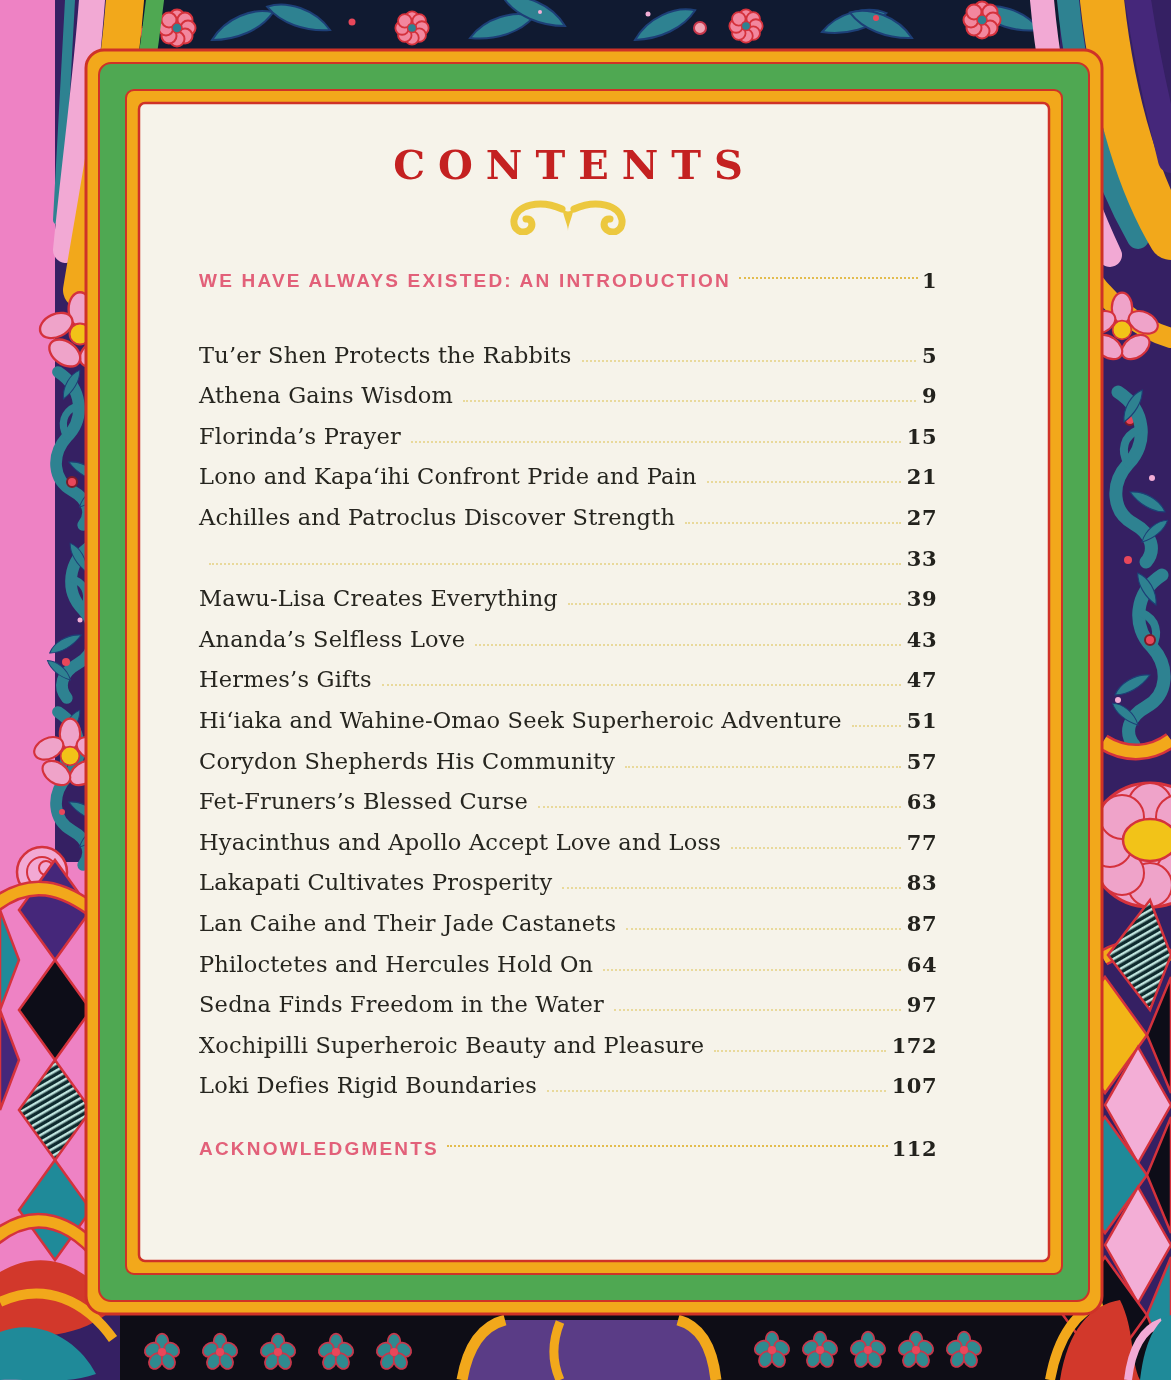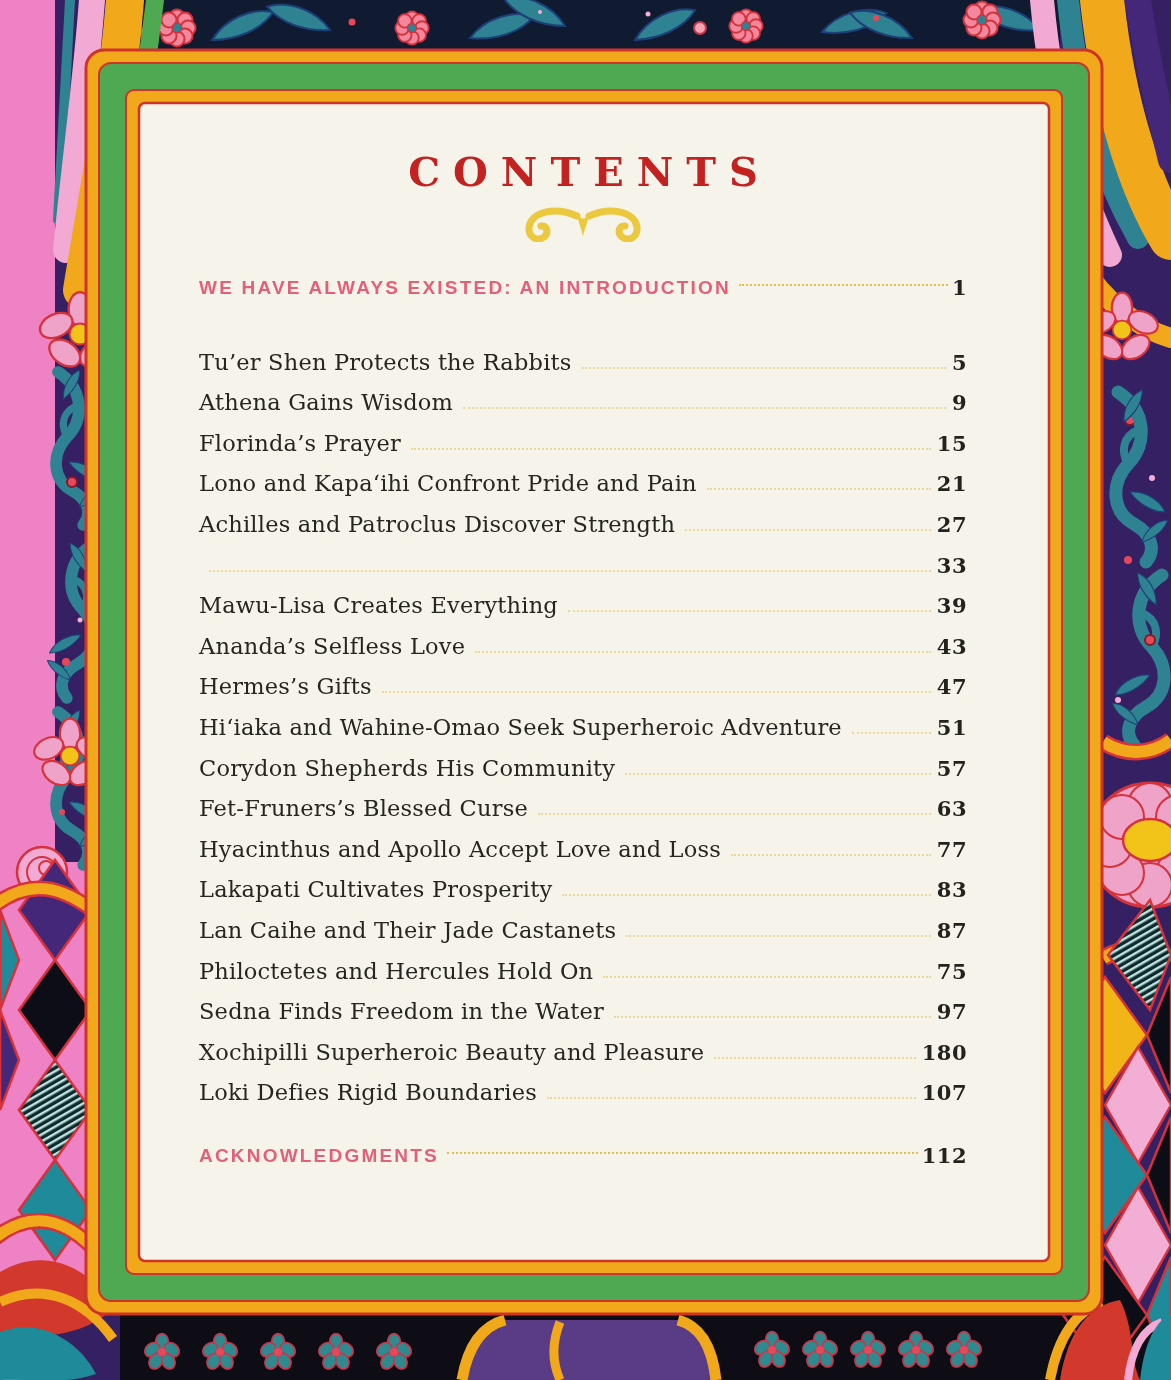--- a/index.html
+++ b/index.html
@@ -1,20 +1,20 @@
 <!DOCTYPE html>
 <html><head>
 <meta charset="utf-8">
 <style>
   html,body{margin:0;padding:0;background:#2a2a2a;}
   #canvas{position:relative;width:1171px;height:1380px;overflow:hidden;background:#352063;}
   #border-art{position:absolute;left:0;top:0;}
   .page-content{
-    position:absolute;left:139px;top:110px;width:910px;height:1158px;
-    box-sizing:border-box;padding:40px 82px 0 60px;
+    position:absolute;left:139px;top:103px;width:910px;height:1158px;
+    box-sizing:border-box;padding:40px 112px 0 60px;
     font-family:"DejaVu Serif","Liberation Serif",serif;color:#26251f;
   }
   .book-title{
     margin:0;text-align:center;font-family:"DejaVu Serif",serif;
     font-size:40px;font-weight:700;letter-spacing:13px;padding-left:13px;
     color:#c42121;line-height:1.1;
   }
   .ornament{display:block;margin:12px auto 0;}
   .section-row{
     display:flex;align-items:center;margin-top:33px;
@@ -336,33 +336,33 @@
 
   <div class="toc-row">
     <span class="toc-title">Lan Caihe and Their Jade Castanets</span>
     <span class="leader"></span>
     <span class="num toc-page">87</span>
   </div>
 
   <div class="toc-row">
     <span class="toc-title">Philoctetes and Hercules Hold On</span>
     <span class="leader"></span>
-    <span class="num toc-page">75</span>
+    <span class="num toc-page">64</span>
   </div>
 
   <div class="toc-row">
     <span class="toc-title">Sedna Finds Freedom in the Water</span>
     <span class="leader"></span>
     <span class="num toc-page">97</span>
   </div>
 
   <div class="toc-row">
     <span class="toc-title">Xochipilli Superheroic Beauty and Pleasure</span>
     <span class="leader"></span>
-    <span class="num toc-page">180</span>
+    <span class="num toc-page">172</span>
   </div>
 
   <div class="toc-row">
     <span class="toc-title">Loki Defies Rigid Boundaries</span>
     <span class="leader"></span>
     <span class="num toc-page">107</span>
   </div>
 </div>
 
     <div class="section-row ack-row">

